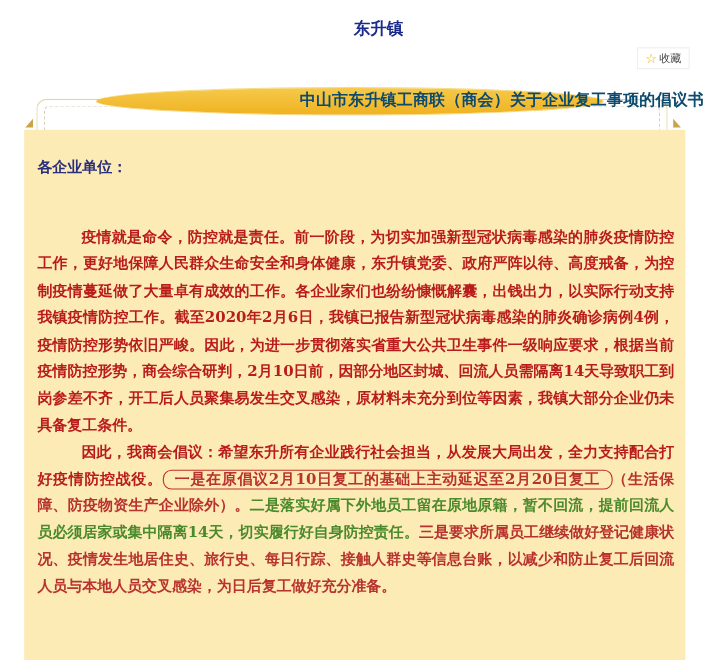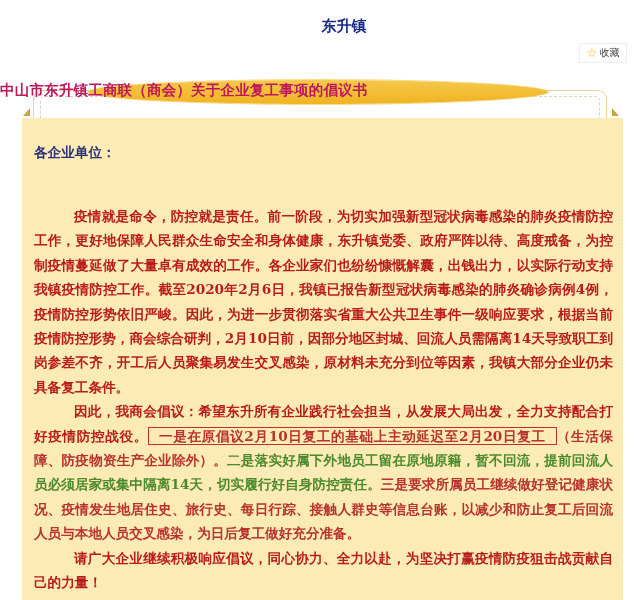--- a/index.html
+++ b/index.html
@@ -35,36 +35,36 @@
     position:absolute; left:612px; top:108px; width:0; height:0;
     border-bottom:8px solid #c9a54a; border-right:7px solid transparent;
   }
   .banner {
     position:absolute; left:88px; top:80px; width:460px; height:24px;
     background:linear-gradient(#f5c94a, #f0b322);
     border-radius:50% / 50%;
     box-shadow:0 0 0 1px #f6dc8a;
   }
   .banner-text {
-    position:absolute; left:0; right:0; top:81px; text-align:left;
+    position:absolute; left:0; right:0; top:81px; text-align:right;
     font-family:"DejaVu Sans", "Liberation Sans", sans-serif;
-    font-weight:bold; font-size:14.5px; color:#be185d; letter-spacing:0.2px;
+    font-weight:bold; font-size:14.5px; color:#0c4a6e; letter-spacing:0.2px;
   }
   .panel {
     position:absolute; left:22px; top:118px; width:601px; height:521px;
     background:#fdebb6;
   }
   .panel p { margin:0; font-weight:bold; font-size:13.6px; line-height:24.4px; text-align:justify; }
   .salutation { position:absolute; left:12px; top:22px; color:#2a2f7a; }
   .body-text { position:absolute; left:12px; right:10px; top:86px; }
   .navy { color:#b91c1c; }
   .red { color:#b8322e; }
   .green { color:#4a8a2c; }
   .indent { text-indent:40px; }
-  .highlight-box { border:1.5px solid #c0302b; border-radius:0; padding:0 10px; }
+  .highlight-box { border:1.5px solid #c0302b; border-radius:8px; padding:0 10px; }
 </style>
 </head>
 <body>
 
 <div class="town-title">东升镇</div>
 
 <div class="fav-button">
   <span class="star">☆</span>
   <span>收藏</span>
 </div>
@@ -72,18 +72,17 @@
 <div class="frame-outer"></div>
 <div class="frame-inner"></div>
 <div class="ear-left"></div>
 <div class="ear-right"></div>
 
 <div class="panel">
   <p class="salutation">各企业单位：</p>
   <div class="body-text">
     <p class="navy indent">疫情就是命令，防控就是责任。前一阶段，为切实加强新型冠状病毒感染的肺炎疫情防控工作，更好地保障人民群众生命安全和身体健康，东升镇党委、政府严阵以待、高度戒备，为控制疫情蔓延做了大量卓有成效的工作。各企业家们也纷纷慷慨解囊，出钱出力，以实际行动支持我镇疫情防控工作。截至2020年2月6日，我镇已报告新型冠状病毒感染的肺炎确诊病例4例，疫情防控形势依旧严峻。因此，为进一步贯彻落实省重大公共卫生事件一级响应要求，根据当前疫情防控形势，商会综合研判，2月10日前，因部分地区封城、回流人员需隔离14天导致职工到岗参差不齐，开工后人员聚集易发生交叉感染，原材料未充分到位等因素，我镇大部分企业仍未具备复工条件。</p>
     <p class="indent"><span class="navy">因此，我商会倡议：希望东升所有企业践行社会担当，从发展大局出发，全力支持配合打好疫情防控战役。</span><span class="red highlight-box">一是在原倡议2月10日复工的基础上主动延迟至2月20日复工</span><span class="red">（生活保障、防疫物资生产企业除外）。</span><span class="green">二是落实好属下外地员工留在原地原籍，暂不回流，提前回流人员必须居家或集中隔离14天，切实履行好自身防控责任。</span><span class="red">三是要求所属员工继续做好登记健康状况、疫情发生地居住史、旅行史、每日行踪、接触人群史等信息台账，以减少和防止复工后回流人员与本地人员交叉感染，为日后复工做好充分准备。</span></p>
-    <p class="navy indent">请广大企业继续积极响应倡议，同心协力、全力以赴，为坚决打赢疫情防疫狙击战贡献自己的力量！</p>
   </div>
 </div>
 
 <div class="banner"></div>
 <div class="banner-text">中山市东升镇工商联（商会）关于企业复工事项的倡议书</div>
 
 </body></html>

